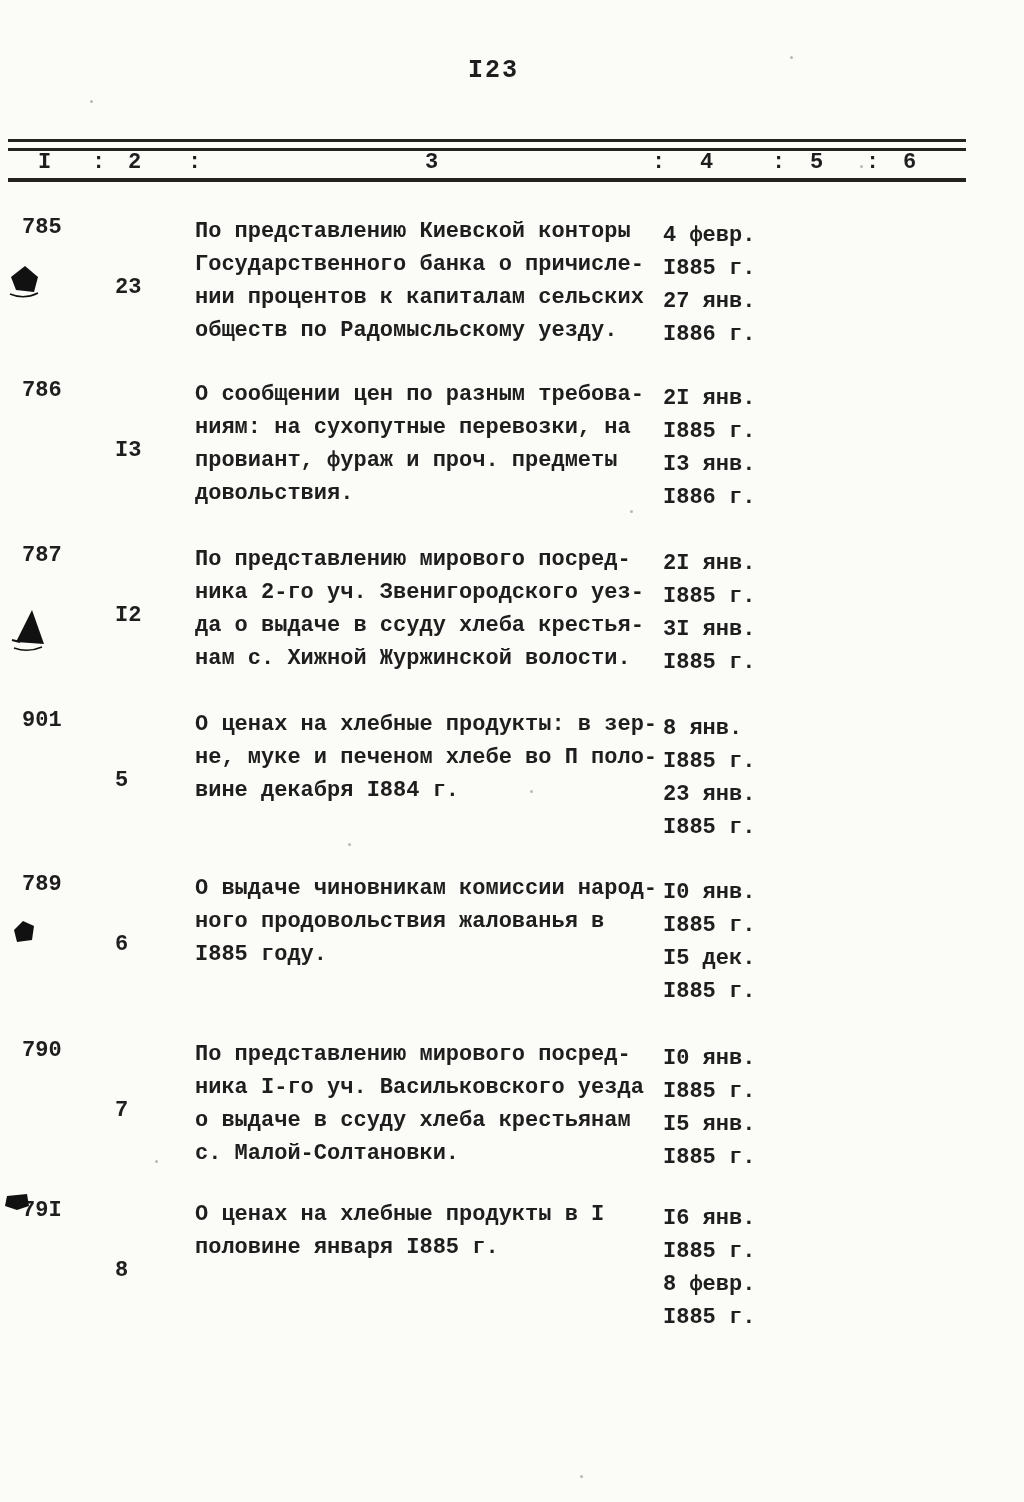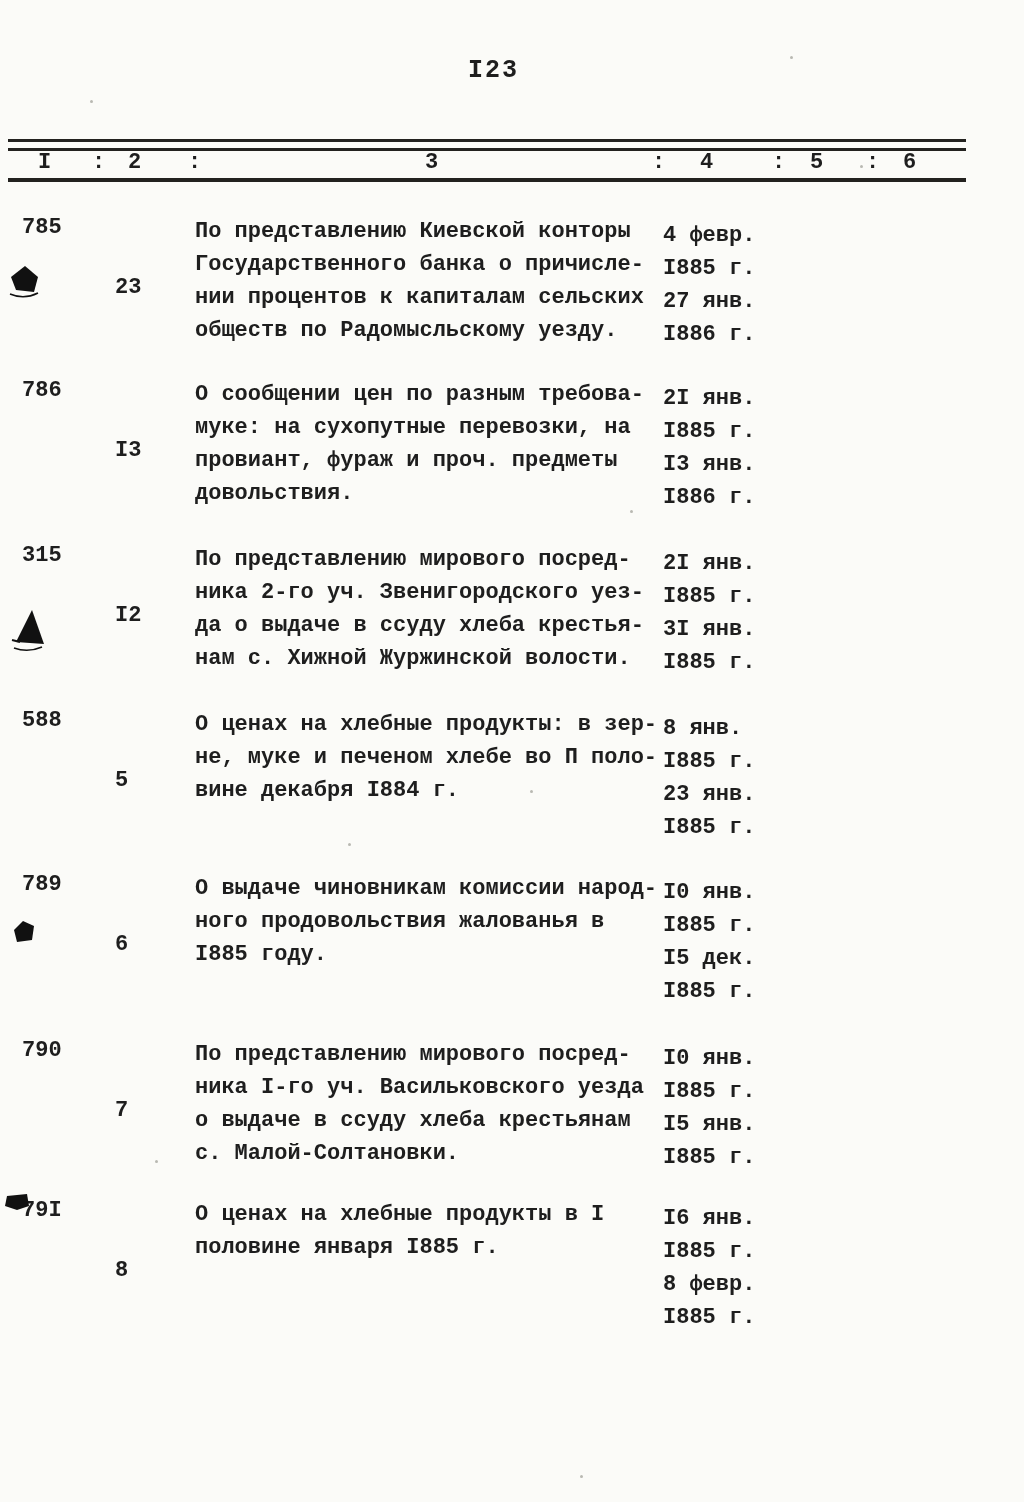--- a/index.html
+++ b/index.html
@@ -88,49 +88,49 @@
   </div>
   <svg class="ink" style="left:8px;top:264px" width="34" height="36" viewBox="0 0 34 36">
     <polygon points="17,2 30,13 26,28 8,26 3,13" fill="#111"></polygon>
     <path d="M2 30 Q 16 36 30 29" stroke="#111" stroke-width="1.5" fill="none"></path>
   </svg>
 
   <div class="entry" style="top:378px">
     <span class="num">786</span>
     <span class="cnt">I3</span>
     <span class="desc">О сообщении цен по разным требова-
-муке: на сухопутные перевозки, на
+ниям: на сухопутные перевозки, на
 провиант, фураж и проч. предметы
 довольствия.</span>
     <span class="dates">2I янв.
 I885 г.
 I3 янв.
 I886 г.</span>
   </div>
 
   <div class="entry" style="top:543px">
-    <span class="num">315</span>
+    <span class="num">787</span>
     <span class="cnt">I2</span>
     <span class="desc">По представлению мирового посред-
 ника 2-го уч. Звенигородского уез-
 да о выдаче в ссуду хлеба крестья-
 нам с. Хижной Журжинской волости.</span>
     <span class="dates">2I янв.
 I885 г.
 3I янв.
 I885 г.</span>
   </div>
   <svg class="ink" style="left:10px;top:608px" width="38" height="46" viewBox="0 0 38 46">
     <polygon points="22,2 34,36 6,34" fill="#111"></polygon>
     <path d="M2 32 L 10 34" stroke="#111" stroke-width="2" fill="none"></path>
     <path d="M4 40 Q 18 45 32 39" stroke="#111" stroke-width="1.5" fill="none"></path>
   </svg>
 
   <div class="entry" style="top:708px">
-    <span class="num">588</span>
+    <span class="num">901</span>
     <span class="cnt">5</span>
     <span class="desc">О ценах на хлебные продукты: в зер-
 не, муке и печеном хлебе во П поло-
 вине декабря I884 г.</span>
     <span class="dates">8 янв.
 I885 г.
 23 янв.
 I885 г.</span>
   </div>
 

